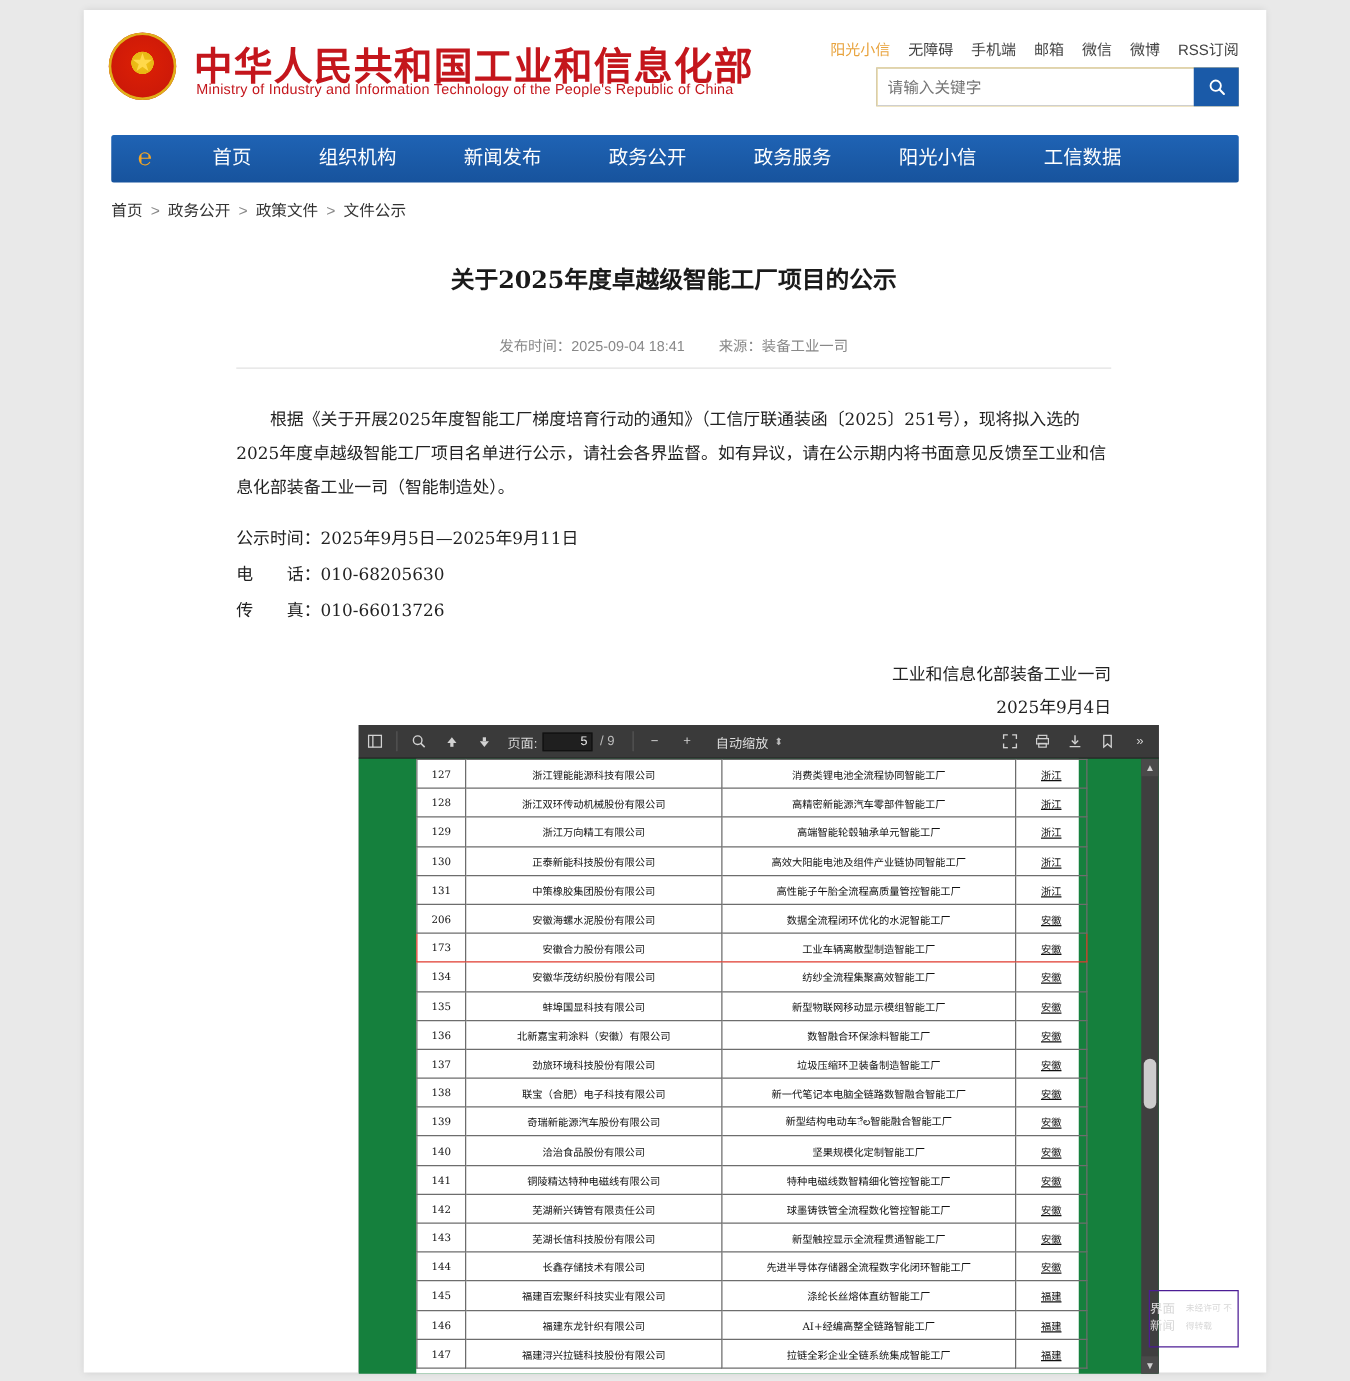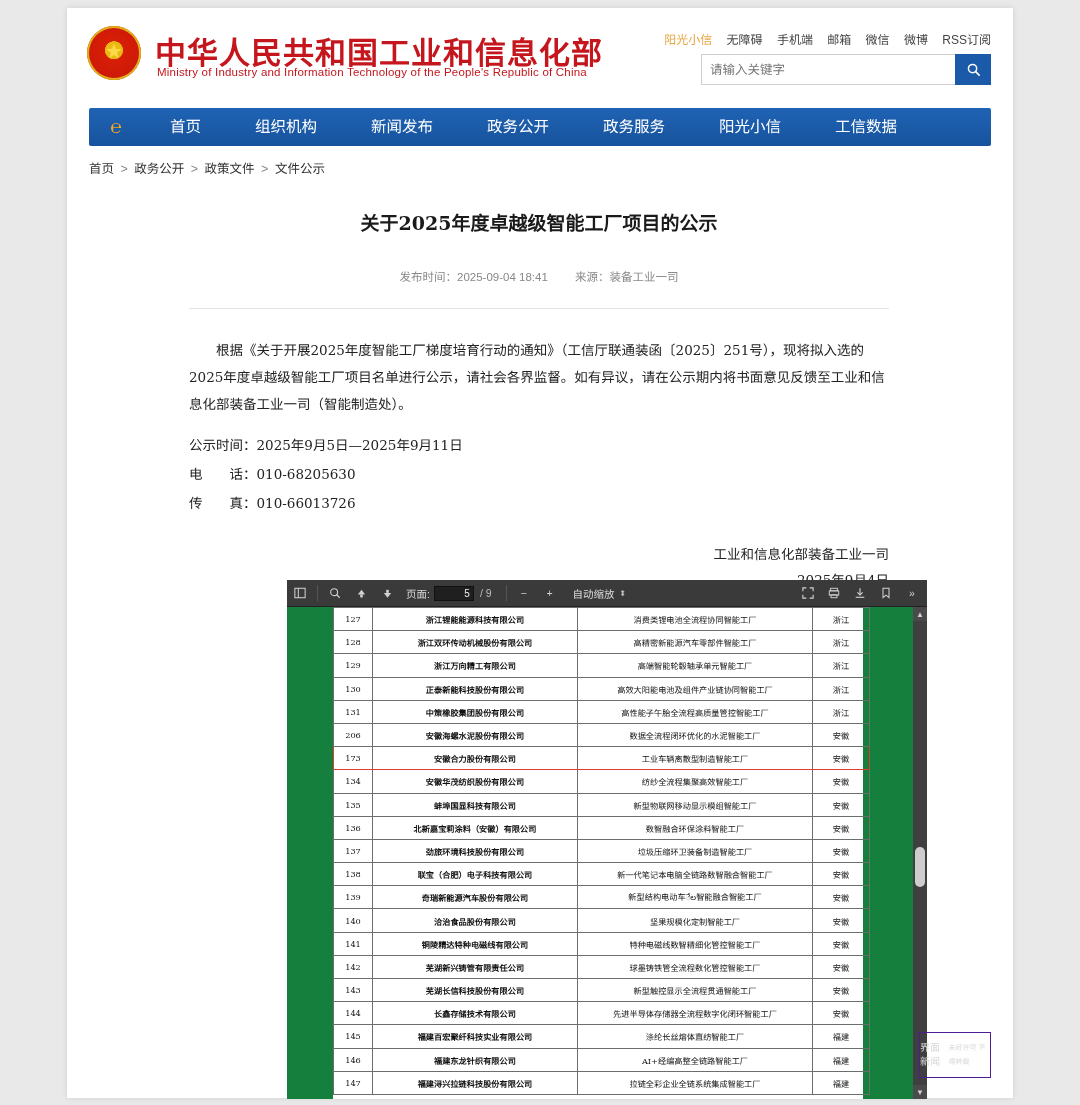--- a/index.html
+++ b/index.html
@@ -92,21 +92,21 @@
   .article{
     position:absolute;left:122px;top:190px;width:700px;
   }
   .art-title{
     text-align:center;font-size:19px;font-weight:bold;color:#1a1a1a;
     font-family:"DejaVu Serif","Liberation Serif",serif;
     padding-top:10px;
   }
   .art-meta{
     text-align:center;font-size:11.5px;color:#888;margin-top:33px;
-    padding-bottom:24px;border-bottom:1px solid #e2e2e2;
+    padding-bottom:10px;border-bottom:1px solid #e2e2e2;
   }
   .art-meta span{margin:0 12px;}
 
   .art-body{
     margin-top:28px;
     font-family:"DejaVu Serif","Liberation Serif",serif;
     font-size:13.5px;color:#222;line-height:27px;
   }
   .art-body p{margin:0 0 14px 0;}
   .indent{text-indent:2em;}
@@ -150,23 +150,23 @@
     font-family:"DejaVu Serif","Liberation Serif",serif;
     font-size:8.2px;color:#111;
     table-layout:fixed;
   }
   table.lst td{
     border:1px solid #6d6d6d;
     height:22.2px;text-align:center;vertical-align:middle;
     padding:0 2px;overflow:hidden;white-space:nowrap;
   }
   .c-no{width:34px;}
-  .c-comp{width:200px;font-weight:bold;}
+  .c-comp{width:200px;}
   .c-proj{width:230px;}
-  .c-prov{width:52px;}
+  .c-prov{width:52px;text-decoration:underline;}
   tr.hl td{border-top:1.6px solid #e03b2f;border-bottom:1.6px solid #e03b2f;}
   tr.hl td.c-no{border-left:1.6px solid #e03b2f;}
   tr.hl td.c-prov{border-right:1.6px solid #e03b2f;}
 
   .scrolltrack{
     position:absolute;right:0;top:0;width:14px;height:492px;background:#3f3f3f;
   }
   .scroll-up,.scroll-dn{
     position:absolute;left:0;width:14px;height:14px;color:#cfcfcf;font-size:8px;
     display:flex;align-items:center;justify-content:center;background:#4a4a4a;

